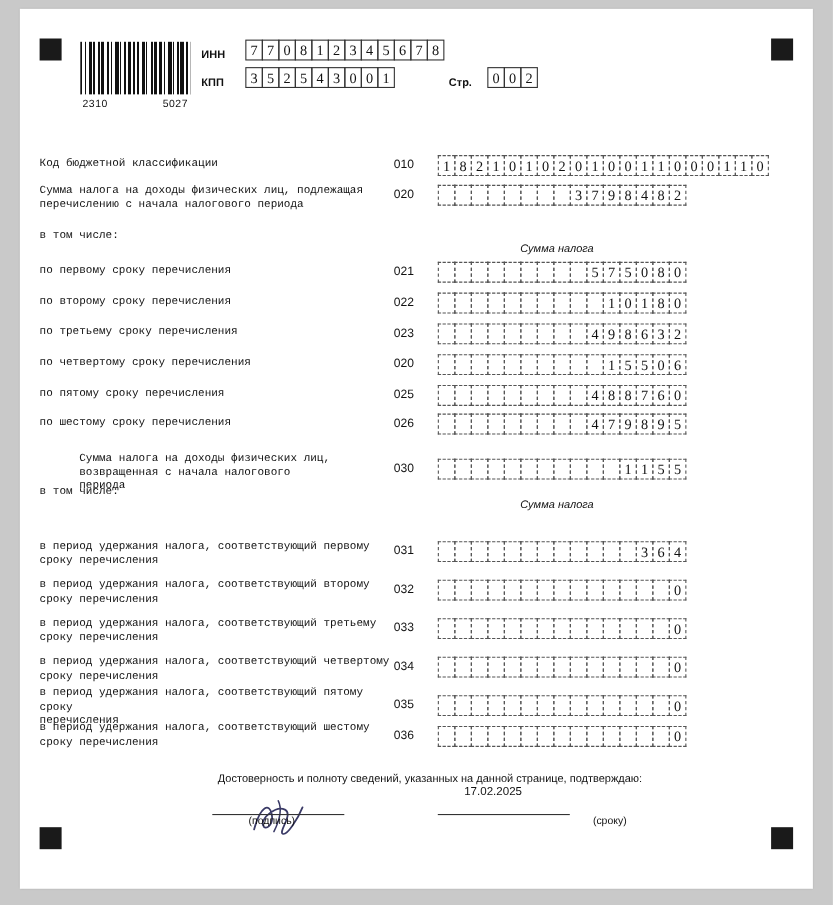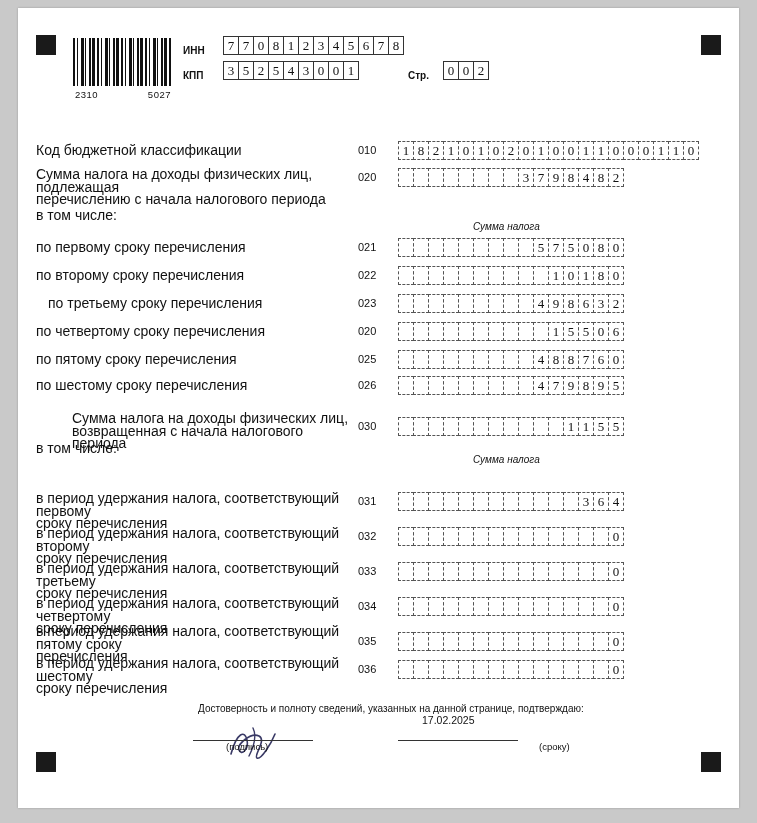--- a/index.html
+++ b/index.html
@@ -140,23 +140,24 @@
   .sig-mark {
     position: absolute;
     left: 205px;
     top: 718px;
     width: 70px;
     height: 36px;
     pointer-events: none;
   }
   .row-label {
     position: absolute;
-    font-size: 14px;
+    font-size: 10px;
     color: #111;
     line-height: 12.5px;
+    font-family: Liberation Mono, monospace;
   }
 </style>
 </head>
 <body>
 
 <div class="page">
 
   <div class="corner tl" style="left:18px;top:27px;"></div>
   <div class="corner tr" style="left:683px;top:27px;"></div>
   <div class="corner bl" style="left:18px;top:744px;"></div>
@@ -288,21 +289,21 @@
         <div class="cell"></div>
         <div class="cell"></div>
         <div class="cell"></div>
         <div class="cell"></div>
         <div class="cell">1</div>
         <div class="cell">0</div>
         <div class="cell">1</div>
         <div class="cell">8</div>
         <div class="cell">0</div>
       </div>
-      <div class="row-label" style="left: 30px; top: 289px; width: 330px;">по третьему сроку перечисления</div>
+      <div class="row-label" style="left: 18px; top: 289px; width: 330px;">по третьему сроку перечисления</div>
       <div class="code" style="position: absolute; left: 340px; top: 289px;">023</div>
       <div class="cellrow" style="position: absolute; left: 380px; top: 286px;">
         <div class="cell"></div>
         <div class="cell"></div>
         <div class="cell"></div>
         <div class="cell"></div>
         <div class="cell"></div>
         <div class="cell"></div>
         <div class="cell"></div>
         <div class="cell"></div>

